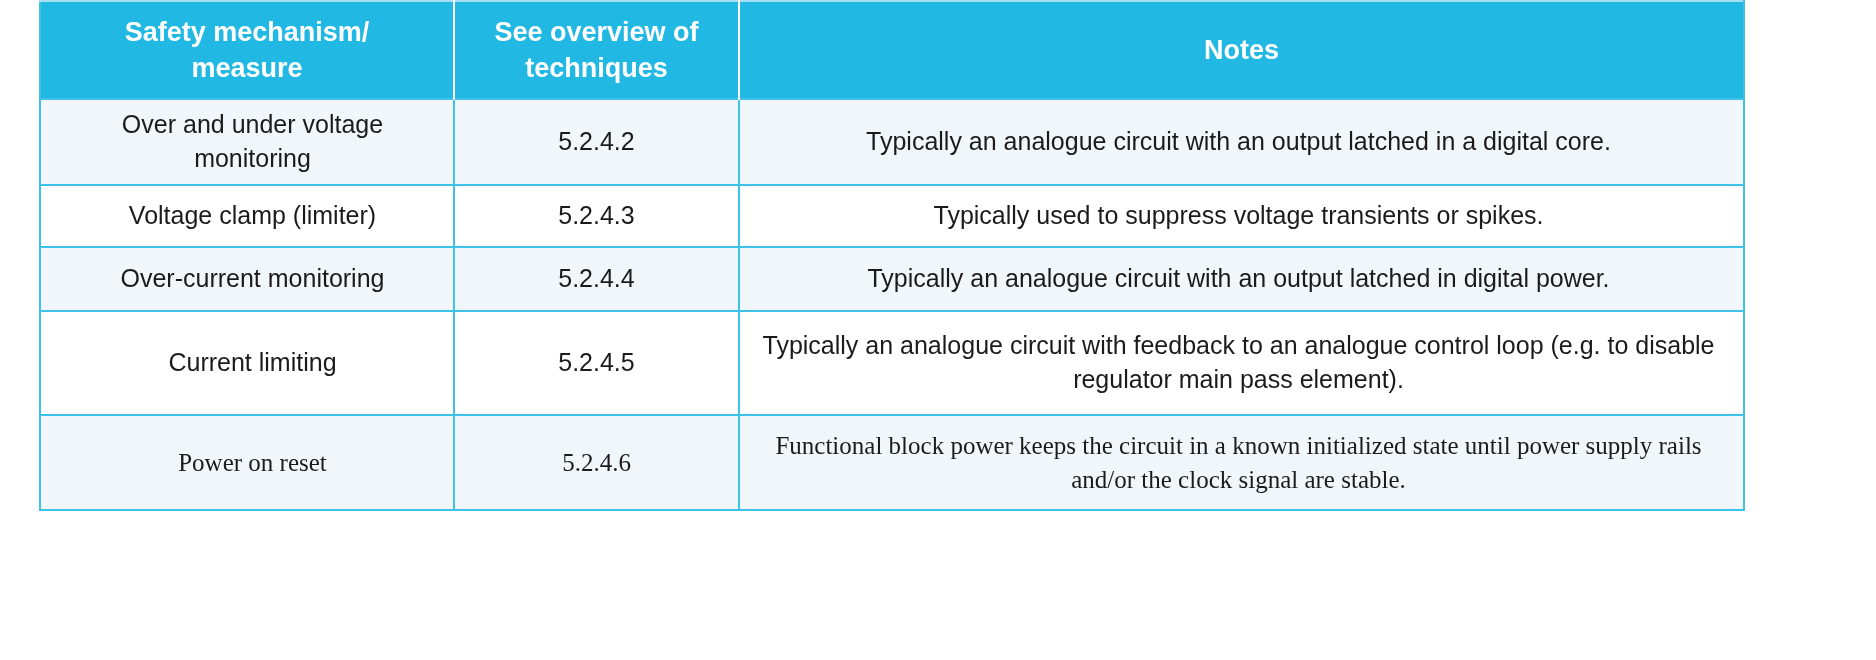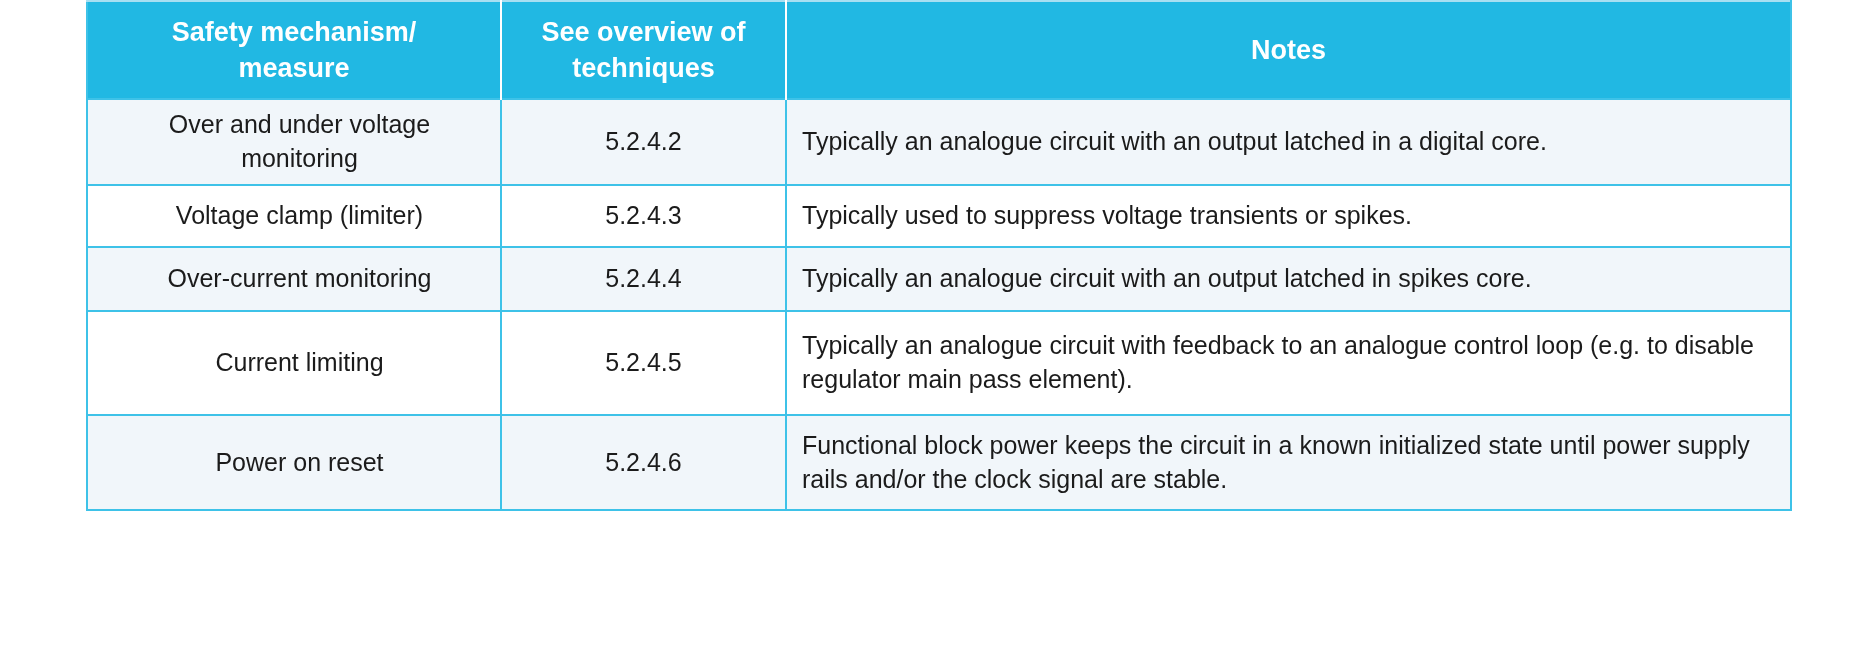--- a/index.html
+++ b/index.html
@@ -24,21 +24,21 @@
     font-size: 29px;
     font-weight: bold;
     color: #1a1a1a;
     letter-spacing: 0.2px;
   }
 
   table.power-table {
     border-collapse: collapse;
     table-layout: fixed;
     width: 1704px;
-    margin-left: 86px;
+    margin-left: 39px;
     background: #86efac;
   }
 
   
   col.c-mech  { width: 414px; }
   col.c-tech  { width: 285px; }
   col.c-notes { width: 1005px; }
 
   
   thead tr { height: 98px; }
@@ -67,25 +67,25 @@
     line-height: 1.35;
     vertical-align: middle;
     background: #ffffff;
   }
   tbody tr:nth-child(odd) td { background: #f1f6fa; }
 
   tbody tr.r0 { height: 86px; }
   tbody tr.r1 { height: 62px; }
   tbody tr.r2 { height: 64px; }
   tbody tr.r3 { height: 104px; }
-  tbody tr.r4 { height: 95px; }
+  tbody tr.r4 { height: 95px; font-family: Liberation Serif, serif; }
 
   td.cell-mech  { text-align: center;  padding: 4px 14px 4px 25px; }
   td.cell-tech  { text-align: center; padding: 4px 16px; }
-  td.cell-notes { text-align: left;  padding: 4px 10px 4px 15px; }
+  td.cell-notes { text-align: center;  padding: 4px 10px 4px 4px; }
 </style>
 </head>
 <body>
 
 <div class="canvas">
 
 
   <table class="power-table">
     <colgroup>
       <col class="c-mech">
@@ -108,21 +108,21 @@
         <td class="cell-notes">Typically an analogue circuit with an output latched in a digital core.</td>
       </tr>
       <tr class="r1">
         <td class="cell-mech">Voltage clamp (limiter)</td>
         <td class="cell-tech">5.2.4.3</td>
         <td class="cell-notes">Typically used to suppress voltage transients or spikes.</td>
       </tr>
       <tr class="r2">
         <td class="cell-mech">Over-current monitoring</td>
         <td class="cell-tech">5.2.4.4</td>
-        <td class="cell-notes">Typically an analogue circuit with an output latched in spikes core.</td>
+        <td class="cell-notes">Typically an analogue circuit with an output latched in digital power.</td>
       </tr>
       <tr class="r3">
         <td class="cell-mech">Current limiting</td>
         <td class="cell-tech">5.2.4.5</td>
         <td class="cell-notes">Typically an analogue circuit with feedback to an analogue control loop (e.g. to disable regulator main pass element).</td>
       </tr>
       <tr class="r4">
         <td class="cell-mech">Power on reset</td>
         <td class="cell-tech">5.2.4.6</td>
         <td class="cell-notes">Functional block power keeps the circuit in a known initialized state until power supply rails and/or the clock signal are stable.</td>

